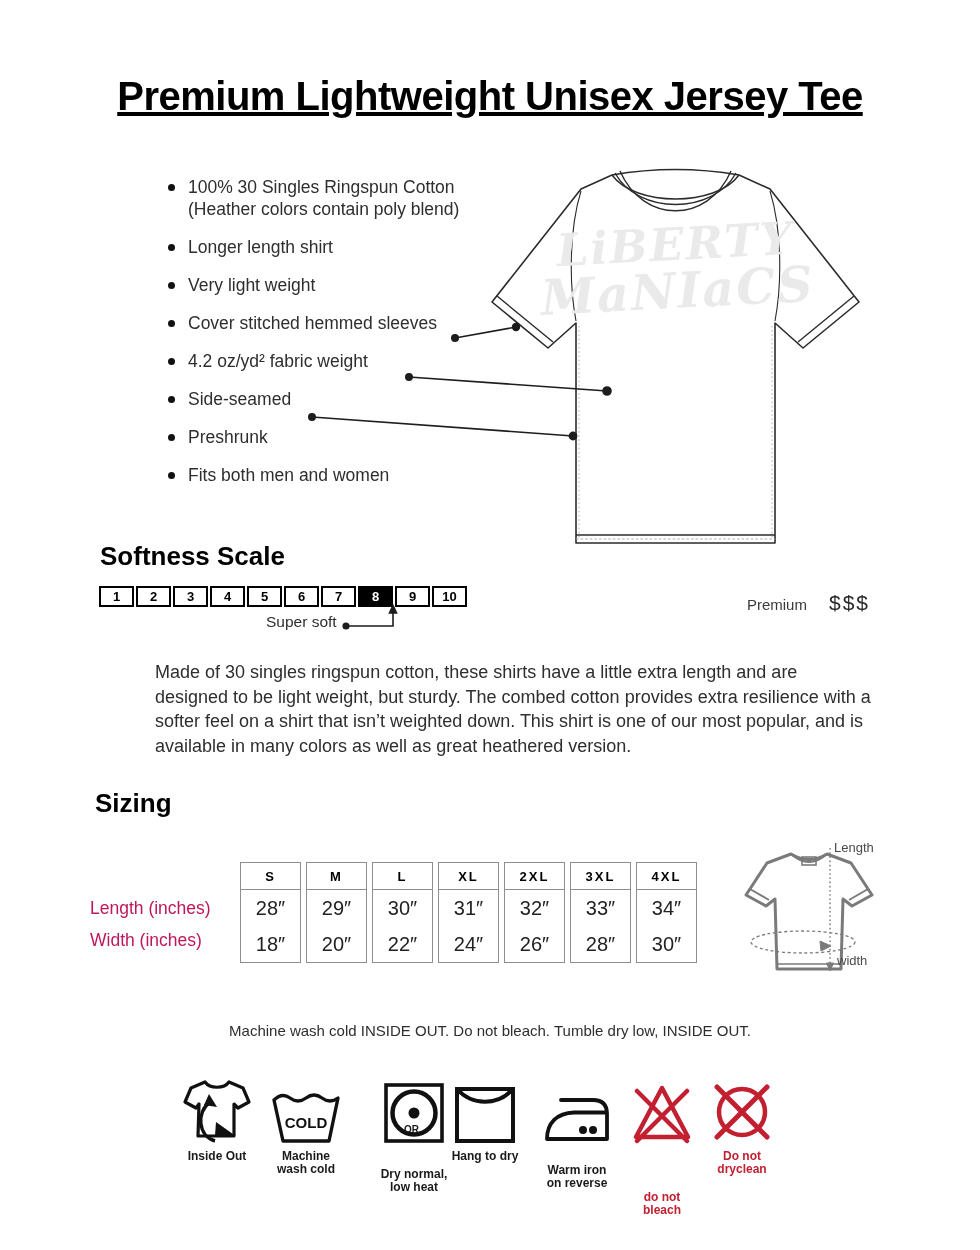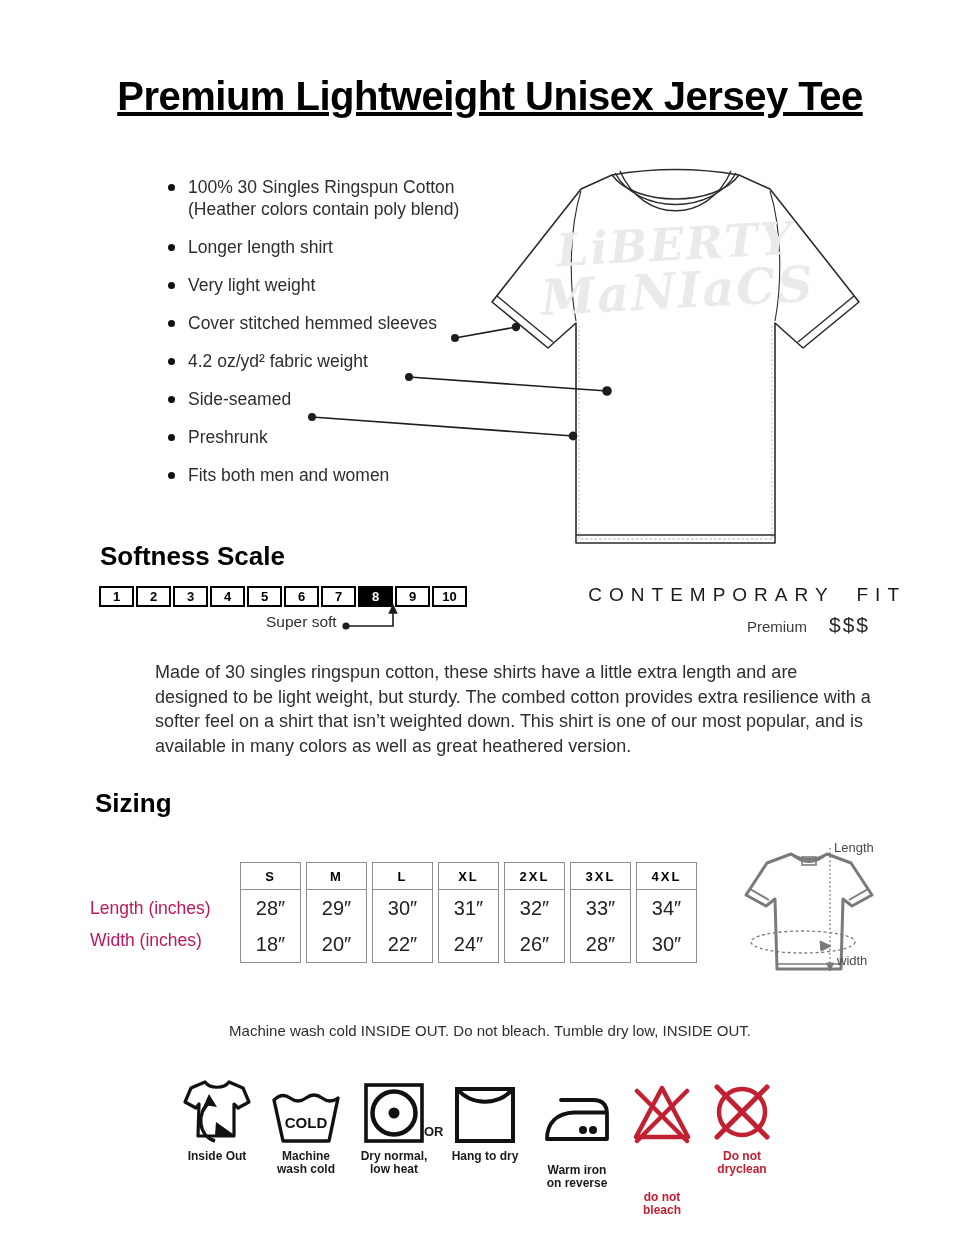--- a/index.html
+++ b/index.html
@@ -53,25 +53,25 @@
   .size-head { height:27px; line-height:27px; text-align:center; border-bottom:1.5px solid #8e8e8e; font-size:13px; font-weight:700; letter-spacing:2px; color:#000; }
   .size-val { height:36px; line-height:36px; text-align:center; font-size:20px; font-weight:400; color:#222; }
   .diagram-svg { position:absolute; left:733px; top:838px; }
 
   
   .care-text { position:absolute; left:0; right:0; top:1022px; text-align:center; font-size:15px; font-weight:300; color:#2e2e2e; }
   .care-item { position:absolute; top:1078px; display:flex; flex-direction:column; align-items:center; }
   .icon-box { height:66px; display:flex; align-items:flex-end; justify-content:center; }
   .care-label { margin-top:6px; text-align:center; font-size:12px; line-height:13px; font-weight:700; color:#1a1a1a; }
   .care-label.red { color:#C22031; }
-  .or-label { position:absolute; left:424px; top:1124px; font-size:13px; font-weight:700; color:#1a1a1a; }
+  .or-label { position:absolute; left:404px; top:1124px; font-size:10px; font-weight:700; color:#1a1a1a; }
 
   .i1 { left:176px; width:82px; } .i1 .care-label { width:70px; }
   .i2 { left:263px; width:86px; } .i2 .care-label { width:66px; }
-  .i3 { left:351px; width:86px; } .i3 .care-label { width:76px; }
+  .i3 { left:371px; width:86px;gap:18px; } .i3 .care-label { width:76px; }
   .i5 { left:444px; width:82px; } .i5 .care-label { width:80px; }
   .i6 { left:533px; width:88px; } .i6 .care-label { width:68px;margin-top:20px; }
   .i7 { left:622px; width:80px;gap:41px; } .i7 .care-label { width:46px; }
   .i8 { left:700px; width:84px; } .i8 .care-label { width:58px; }
 </style>
 </head>
 <body>
 
 <div class="page">
 
@@ -163,21 +163,20 @@
     <div class="scale-box">5</div>
     <div class="scale-box">6</div>
     <div class="scale-box">7</div>
     <div class="scale-box selected">8</div>
     <div class="scale-box">9</div>
     <div class="scale-box">10</div>
   </div>
   <div class="super-soft">Super soft</div>
 
   <div class="fit-block">
-    <div class="fit-label">CONTEMPORARY FIT</div>
     <div class="fit-tier">
       <span class="tier">Premium</span>
       <span class="price">$$$</span>
     </div>
   </div>
 
   <p class="description">Made of 30 singles ringspun cotton, these shirts have a little extra length and are designed to be light weight, but sturdy. The combed cotton provides extra resilience with a softer feel on a shirt that isn’t weighted down. This shirt is one of our most popular, and is available in many colors as well as great heathered version.</p>
 
   <h2 class="sizing-heading">Sizing</h2>
 

